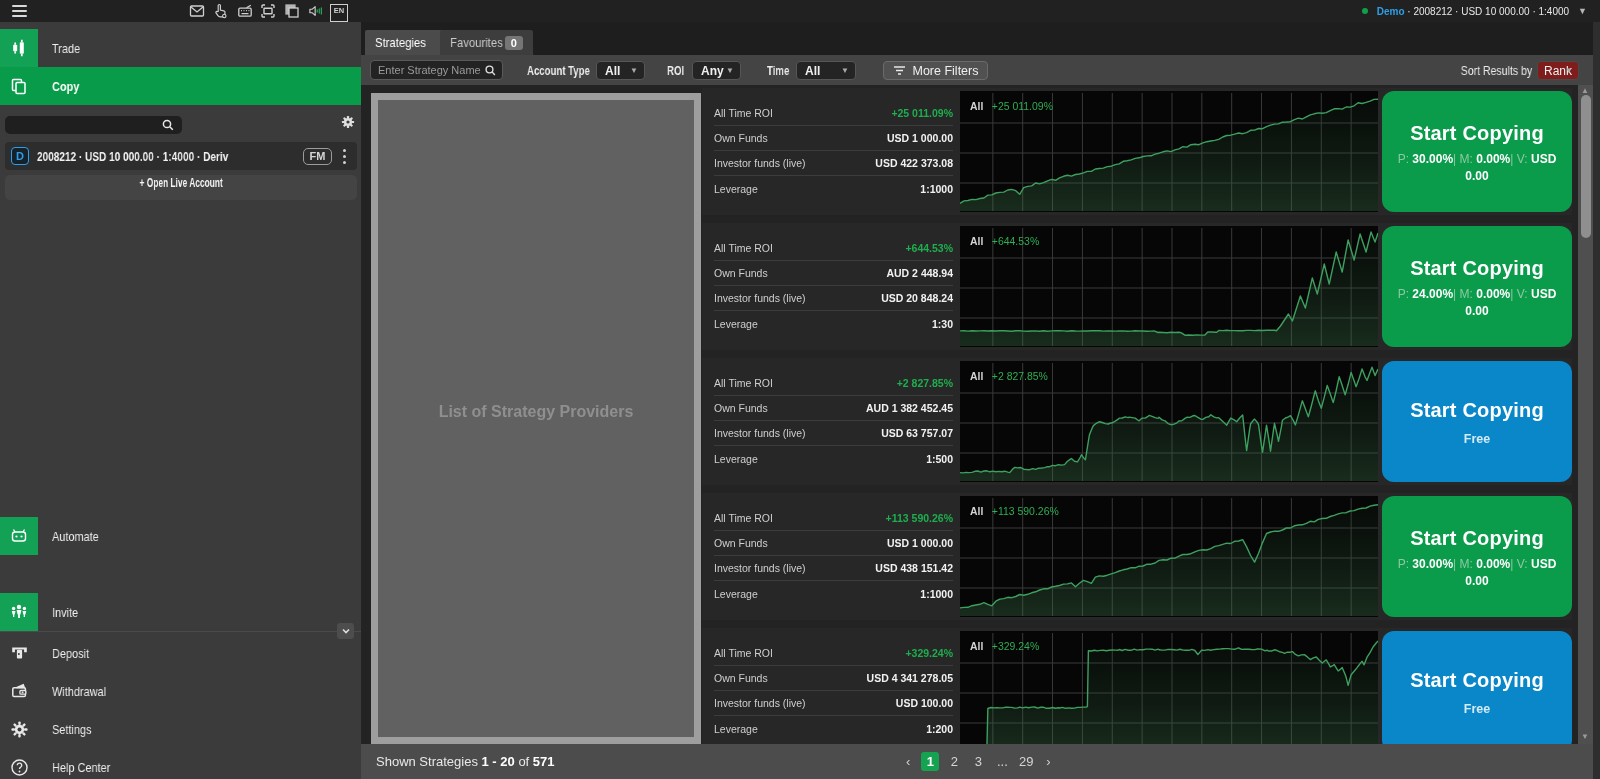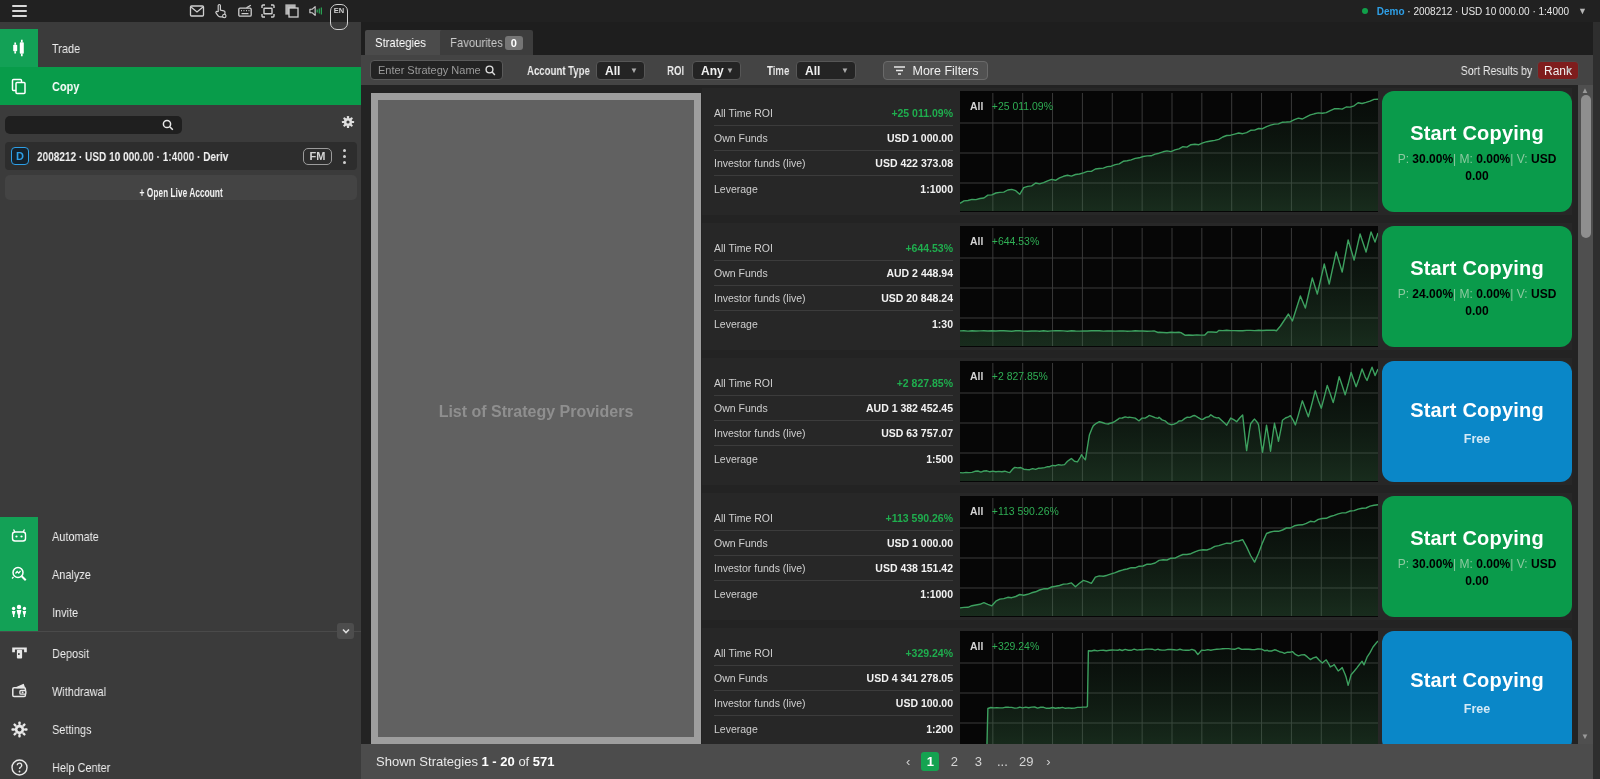--- a/index.html
+++ b/index.html
@@ -27,21 +27,21 @@
 #searchrow{position:absolute;left:5px;top:94px;width:351px;height:18px}
 #searchbox{position:absolute;left:0;top:0;width:177px;height:18px;background:#1f1f1f;border-radius:5px}
 #searchbox svg{position:absolute;right:7px;top:2px}
 #gearbtn{position:absolute;right:1px;top:-1px;width:14px;height:14px;color:#e0e0e0}
 #acctrow{position:absolute;left:5px;top:120px;width:352px;height:28px;background:#2d2d2d;border-radius:4px;display:flex;align-items:center}
 #dbadge{margin-left:6px;width:18px;height:18px;border:1.5px solid #2e9fe6;border-radius:4px;background:#15212b;color:#2e9fe6;font-size:11px;font-weight:bold;display:flex;align-items:center;justify-content:center}
 #acctrow .txt{margin-left:8px;font-size:13.5px;font-weight:bold;color:#f2f2f2;will-change:transform;transform:scaleX(.745);transform-origin:0 50%;white-space:nowrap}
 #fmbadge{position:absolute;right:25px;width:29px;height:17px;border:1.5px solid #9b9b9b;border-radius:5px;color:#d5d5d5;font-size:11px;font-weight:bold;display:flex;align-items:center;justify-content:center}
 #vdots{position:absolute;right:11px;width:3px;height:15px;display:flex;flex-direction:column;justify-content:space-between}
 #vdots div{width:3px;height:3px;border-radius:50%;background:#d0d0d0}
-#openlive{position:absolute;left:5px;top:153px;width:352px;height:25px;background:#444;border-radius:5px;display:flex;align-items:flex-end;justify-content:center;font-size:13.5px;font-weight:bold;color:#f5f5f5}
+#openlive{position:absolute;left:5px;top:153px;width:352px;height:25px;background:#444;border-radius:5px;display:flex;align-items:flex-start;justify-content:center;font-size:13.5px;font-weight:bold;color:#f5f5f5}
 #row-automate{top:495px}
 #row-analyze{top:533px}
 #row-invite{top:571px}
 #row-deposit{top:612px}
 #row-withdrawal{top:650px}
 #row-settings{top:688px}
 #row-help{top:726px}
 #invite-divider{position:absolute;left:0;top:609px;width:361px;height:1px;background:#4a4a4a}
 #chevbtn{position:absolute;right:7px;top:601px;width:17px;height:16px;background:#4d4d4d;border-radius:3px;color:#ddd;display:flex;align-items:center;justify-content:center}
 #main{position:absolute;left:361px;top:22px;width:1239px;height:757px;background:#232323}
@@ -74,21 +74,21 @@
 .chartwrap{position:absolute;left:258px;top:3px;width:418px;height:121px;background:#060606}
 .chartwrap svg{display:block;margin:1.5px 0 0 0}
 .btn{position:absolute;left:680px;top:3px;width:190px;height:121px;border-radius:12px;display:flex;align-items:center;justify-content:center}
 .btn.green{background:#0a9b4b}
 .btn.blue{background:#0a87c8}
 .bc{text-align:center;width:100%}
 .bt{font-size:20px;font-weight:bold;color:#fff;letter-spacing:.2px}
 .btn.green .bc{margin-top:4px}
 .btn.green .bs{margin-top:6px;font-size:12px;color:#fff;line-height:17px;padding:0 10px}
 .bs .gl{color:#8cc9a0}
-.bs b{color:#000000}
+.bs b{color:#ffffff}
 .btn.blue .bc{margin-top:2px}
 .bf{margin-top:10px;font-size:12.5px;font-weight:bold;color:#d4eaf7}
 #bottombar{position:absolute;left:0;top:722px;width:1239px;height:35px;background:#4c4c4c;display:flex;align-items:center}
 #shown{margin-left:15px;font-size:13px;color:#e8e8e8}
 #shown b{color:#fff}
 #pager{position:absolute;left:540px;top:0;height:35px;display:flex;align-items:center;gap:6px;font-size:13px;color:#d5d5d5}
 #pager .pg{min-width:18px;text-align:center;padding:2px 0}
 #pager .active{background:#15a351;color:#fff;border-radius:3px;padding:2px 5px;font-weight:bold}
 #pager .nav{font-size:13px;color:#cfcfcf;padding:0 5px}
 #vscroll{position:absolute;right:7px;top:63px;width:15px;height:659px;background:#4f4f4f}
@@ -134,21 +134,21 @@
         <rect x="2" y="2" width="9" height="9" fill="#cfcfcf" opacity="0.85"></rect>
         <rect x="5" y="5" width="9" height="9" fill="#212121" stroke="#cfcfcf"></rect>
       </svg>
     </div>
   <div class="ticon" style="left:308px;width:17px">
       <svg viewBox="0 0 17 16" fill="none">
         <path d="M2 6.2v3.6h2.3L7.6 12.6V3.4L4.3 6.2z" fill="none" stroke="#cfcfcf" stroke-width="1.2" stroke-linejoin="round"></path>
         <path d="M9.8 6.4v3.2M12 5.4v5.2M14.2 4.4v7.2" stroke="#2aa655" stroke-width="1.3"></path>
       </svg>
     </div>
-  <div class="ticon" style="left:330px;width:18px;height:26px;top:4px;border:1.4px solid #cfcfcf;border-radius:7px;font-size:7.5px;font-weight:bold;color:#cfcfcf;text-align:center;line-height:11px;font-family:'Liberation Sans',sans-serif">EN</div>
+  <div class="ticon" style="left:330px;width:18px;height:18px;top:4px;border:1.4px solid #cfcfcf;border-radius:0;font-size:7.5px;font-weight:bold;color:#cfcfcf;text-align:center;line-height:11px;font-family:'Liberation Sans',sans-serif">EN</div>
   <div id="acct-right">
       <span class="dot"></span>
       <span class="demo">Demo</span>
       <span>&nbsp;· 2008212 · USD 10 000.00 · 1:4000</span>
       <span class="tri">▼</span>
     </div>
 </div>
 
 <div id="sidebar">
   <div class="srow-item" id="row-trade">
@@ -214,33 +214,20 @@
     <div class="iconbox">
         <svg width="20" height="20" viewBox="0 0 20 20" fill="none" stroke="#fff" stroke-width="1.4">
           <rect x="3.5" y="6" width="13" height="9" rx="2.5"></rect>
           <circle cx="7.5" cy="10.5" r="1.1" fill="#fff" stroke="none"></circle>
           <circle cx="12.5" cy="10.5" r="1.1" fill="#fff" stroke="none"></circle>
           <path d="M6 6L4.5 3.5M14 6l1.5-2.5" stroke-width="1.3"></path>
         </svg>
       </div>
     <div class="lbl">
         <span class="cx81">Automate</span>
-      </div>
-  </div>
-  <div class="srow-item" id="row-analyze">
-    <div class="iconbox">
-        <svg width="20" height="20" viewBox="0 0 20 20" fill="none" stroke="#fff">
-          <circle cx="9" cy="8.5" r="5" stroke-width="1.5"></circle>
-          <path d="M12.7 12.2l4 4" stroke-width="2"></path>
-          <path d="M6.5 9.5l1.7-2 1.6 1.6 1.7-2.3" stroke-width="1.3"></path>
-          <path d="M3 14.5l1.5-1.5" stroke-width="1.3"></path>
-        </svg>
-      </div>
-    <div class="lbl">
-        <span class="cx81">Analyze</span>
       </div>
   </div>
   <div class="srow-item" id="row-invite">
     <div class="iconbox">
         <svg width="20" height="20" viewBox="0 0 20 20" fill="#fff">
           <circle cx="10" cy="5" r="2.2"></circle>
           <path d="M7.6 8h4.8l-1 4.4h-.5V16H9.1v-3.6h-.5z"></path>
           <circle cx="4.6" cy="6.5" r="1.7"></circle>
           <path d="M2.8 8.9h3.7l-.8 3.5h-.4v2.7H4v-2.7h-.4z"></path>
           <circle cx="15.4" cy="6.5" r="1.7"></circle>

